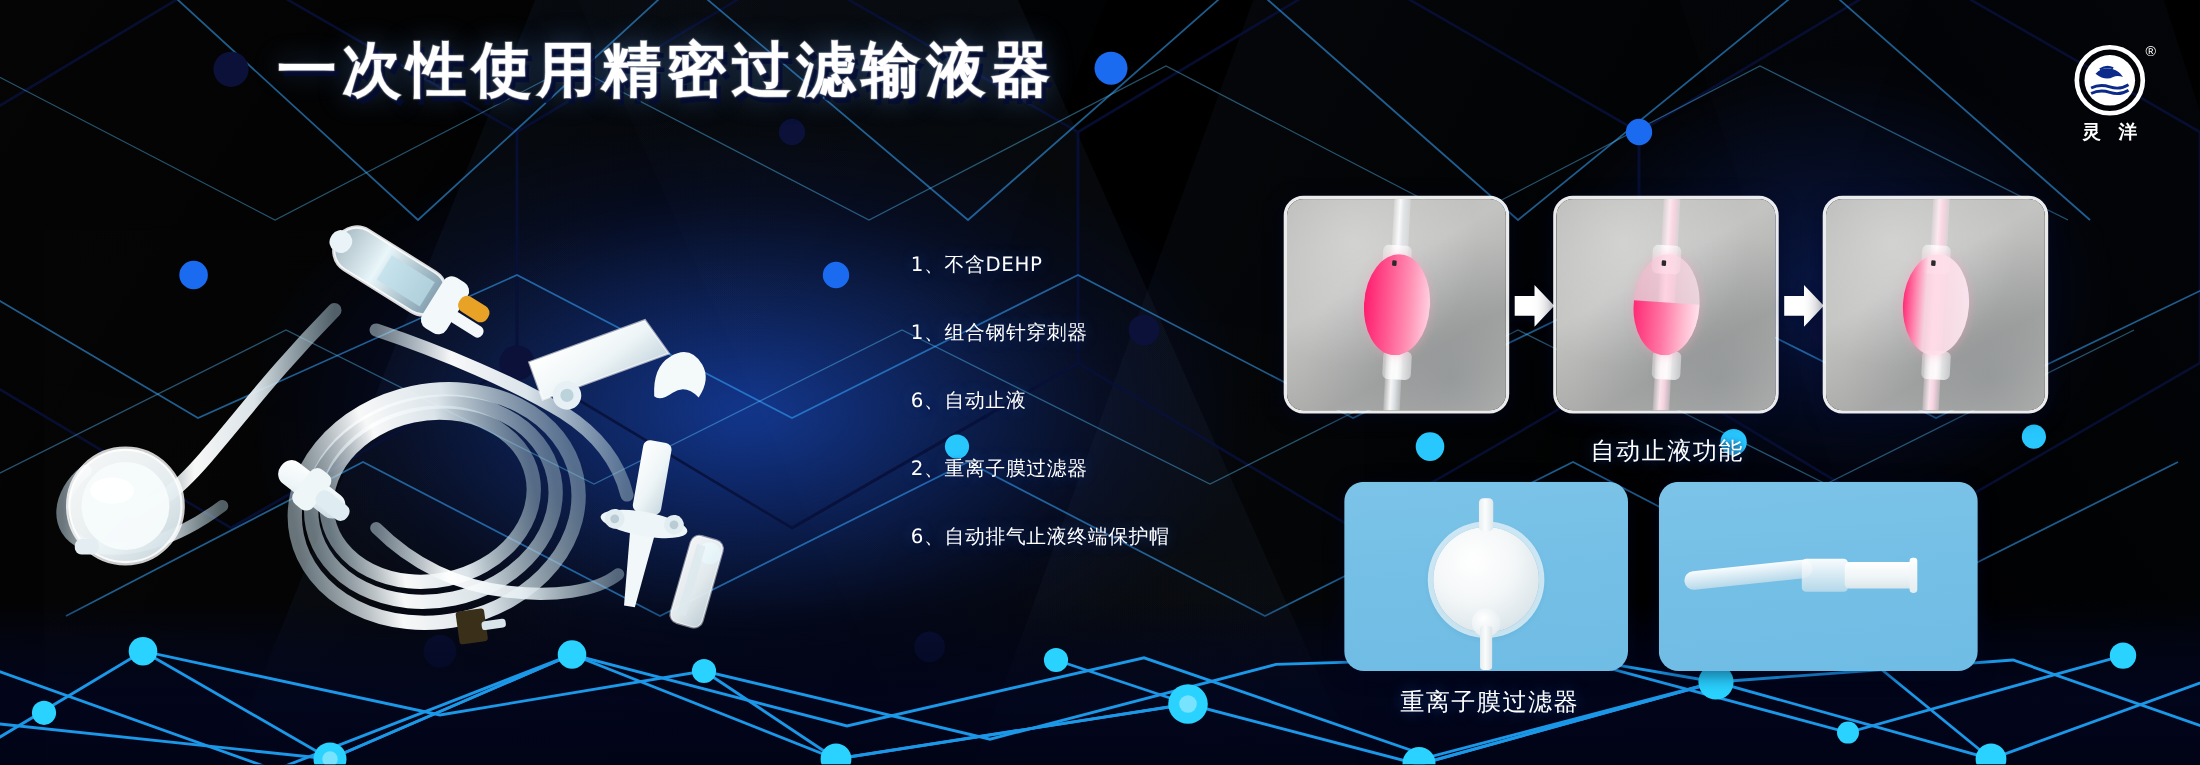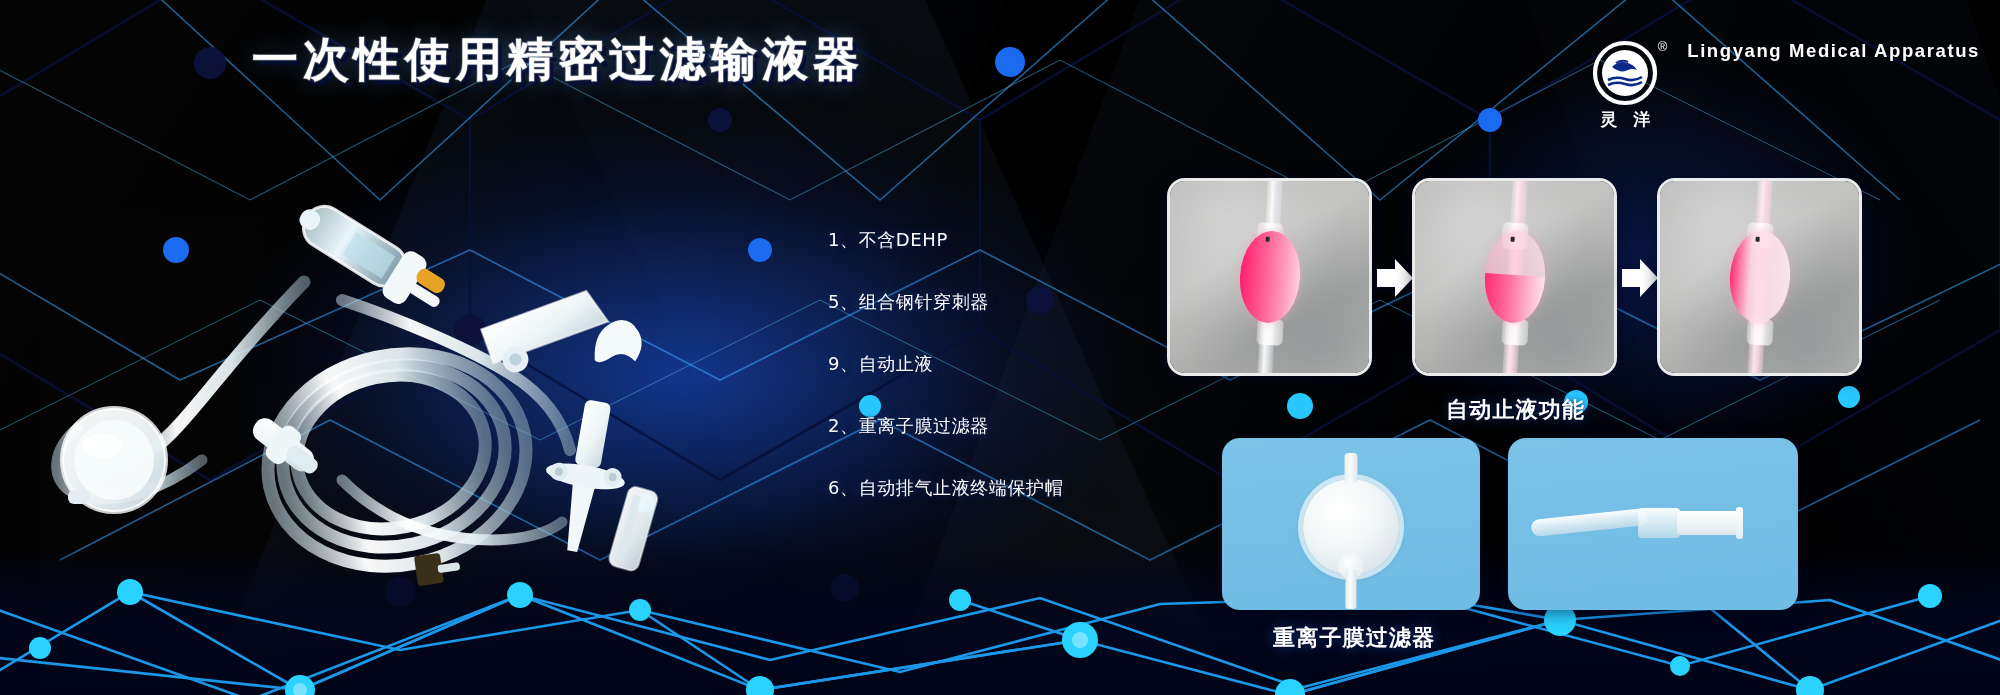--- a/index.html
+++ b/index.html
@@ -56,21 +56,21 @@
   
   .net{position:absolute;inset:0;width:100%;height:100%;}
 
   
   .lowband{position:absolute;left:0;right:0;bottom:0;height:150px;
       background:linear-gradient(180deg,rgba(2,6,26,0) 0%, rgba(2,6,30,.55) 28%, rgba(2,6,32,.82) 60%, rgba(1,4,24,.93) 100%);}
 
   
   .title{
     position:absolute; left:252px; top:36px;
-    font-size:46px; line-height:1.02; font-weight:bold;
+    font-size:54px; line-height:1.02; font-weight:bold;
     letter-spacing:5px;
     color:#ffffff;
     font-family:"DejaVu Sans","Liberation Sans",sans-serif;
     text-shadow:
       0 0 2px rgba(255,255,255,.55),
       4px 5px 0 rgba(3,12,52,.85),
       0 0 26px rgba(90,160,255,.45);
     -webkit-text-stroke:1px rgba(255,255,255,.35);
     white-space:nowrap;
   }
@@ -164,21 +164,21 @@
   .cap .r{position:absolute;left:84%;top:5px;width:7px;height:32px;border-radius:3px;
       background:linear-gradient(180deg,#fff,#e2ecef);}
 
   
   .arrow{position:absolute;width:40px;height:44px;}
   .arrow svg{display:block;filter:drop-shadow(0 2px 4px rgba(0,10,50,.5));}
   .a1{left:1375px;top:256px;}
   .a2{left:1620px;top:256px;}
 
   
-  .cap-txt{position:absolute;font-size:22px;color:#fff;font-weight:bold;letter-spacing:1.2px;
+  .cap-txt{position:absolute;font-size:22px;color:#fff;font-weight:normal;letter-spacing:1.2px;
       font-family:"DejaVu Sans","Liberation Sans",sans-serif;
       text-shadow:0 1px 5px rgba(0,10,50,.9), 0 0 14px rgba(60,140,255,.4);
       white-space:nowrap;}
   .capA{left:1446px;top:395px;}
   .capB{left:1273px;top:623px;}
   .capC{left:1537px;top:623px;}
 
   
   .product{position:absolute;left:42px;top:160px;width:760px;height:420px;}
   .product svg{display:block;overflow:visible;}
@@ -291,21 +291,20 @@
           <path d="M24 23 q6 -4 12 -1" stroke="#0b2a8a" stroke-width="2" fill="none"></path>
         </svg>
         <span class="reg">®</span>
       </div>
       <div class="sub">
         <span>灵</span>
         <span>洋</span>
       </div>
     </div>
     <div class="brand">
-      <div class="en">Lingyang Medical Apparatus</div>
     </div>
   </div>
 
   <div class="product">
     <svg width="760" height="420" viewBox="0 0 760 420">
       <defs>
         <linearGradient id="tg" x1="0" y1="0" x2="1" y2="0">
           <stop offset="0" stop-color="#b9cfd8" stop-opacity=".55"></stop>
           <stop offset=".30" stop-color="#ffffff" stop-opacity=".97"></stop>
           <stop offset=".60" stop-color="#e6eff3" stop-opacity=".95"></stop>
@@ -386,22 +385,22 @@
 
       <g transform="rotate(-8 390 410)">
         <rect x="374" y="394" width="26" height="30" rx="3" fill="#3a2f18"></rect>
         <rect x="396" y="406" width="22" height="8" rx="3" fill="#d8e5ea"></rect>
       </g>
     </svg>
   </div>
 
   <div class="features">
     <div class="feat">1、不含DEHP</div>
-    <div class="feat">5、组合钢针穿刺器</div>
-    <div class="feat">9、自动止液</div>
+    <div class="feat">1、组合钢针穿刺器</div>
+    <div class="feat">6、自动止液</div>
     <div class="feat">2、重离子膜过滤器</div>
     <div class="feat">6、自动排气止液终端保护帽</div>
   </div>
 
   <div class="card wht seq1">
     <div class="gphoto">
       <div class="tube"></div>
       <div class="cuff" style="top:22%"></div>
       <div class="cuff" style="top:72%"></div>
       <div class="chamber ch-full">

